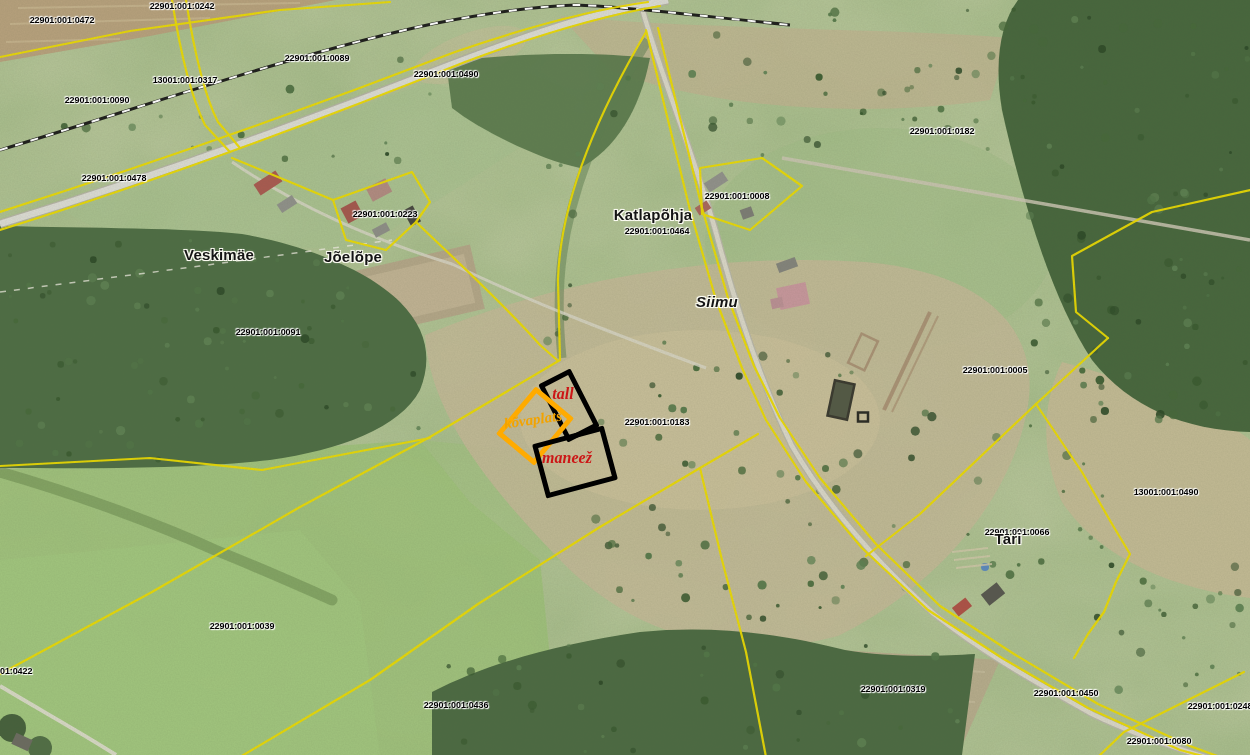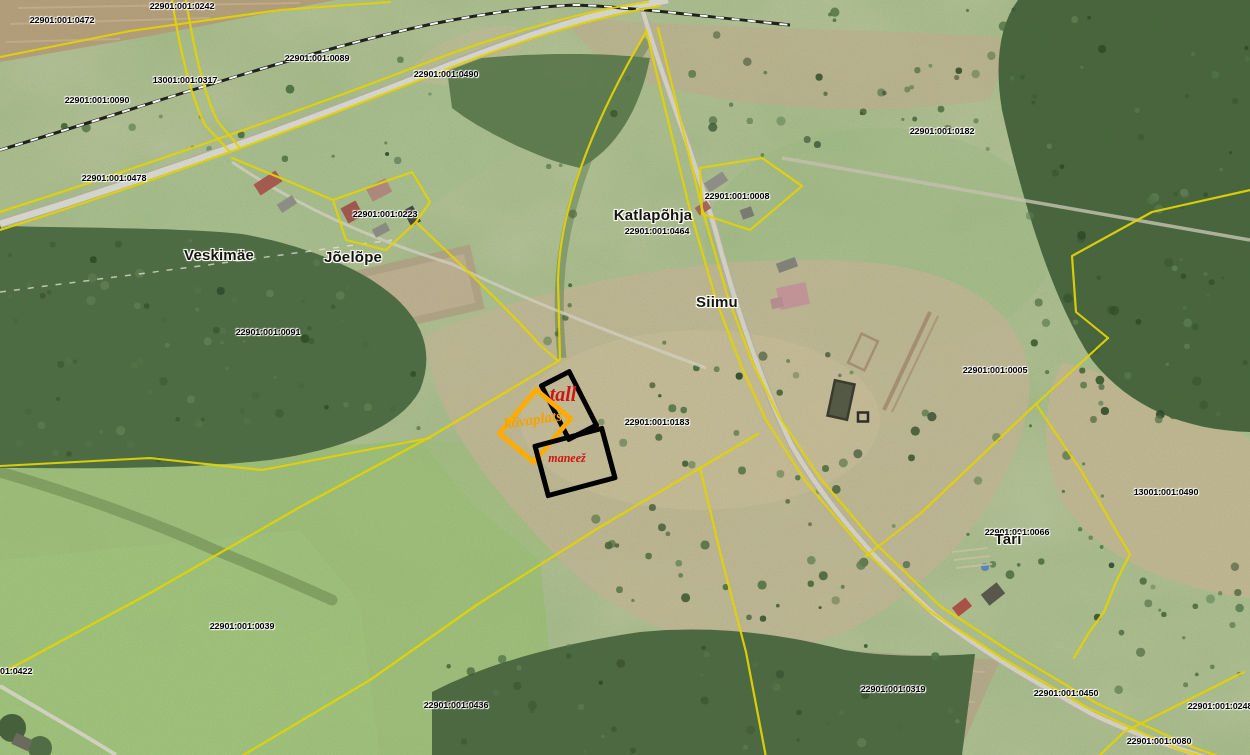--- a/index.html
+++ b/index.html
@@ -536,22 +536,22 @@
       <div class="parcel-label" style="left: 242px; top: 626px;">22901:001:0039</div>
       <div class="parcel-label" style="left: 456px; top: 705px;">22901:001:0436</div>
       <div class="parcel-label" style="left: 0px; top: 671px;">22901:001:0422</div>
       <div class="parcel-label" style="left: 893px; top: 689px;">22901:001:0319</div>
       <div class="parcel-label" style="left: 1066px; top: 693px;">22901:001:0450</div>
       <div class="parcel-label" style="left: 1220px; top: 706px;">22901:001:0248</div>
       <div class="parcel-label" style="left: 1159px; top: 741px;">22901:001:0080</div>
       <div class="place-label" style="left: 219px; top: 212px; margin-top: 42px;">Veskimäe</div>
       <div class="place-label" style="left: 353px; top: 256px;">Jõelõpe</div>
       <div class="place-label" style="left: 653px; top: 214px;">Katlapõhja</div>
-      <div class="place-label" style="left: 717px; top: 301px;">Siimu</div>
+      <div class="place-label" style="left: 717px; top: 301px; font-style: italic;">Siimu</div>
       <div class="place-label" style="left: 1008px; top: 538px;">Tari</div>
       <div class="ann-rect" style="left: 551px; top: 372.5px; width: 26px; height: 55px; border-color: rgb(0, 0, 0); transform: rotate(-27deg);"></div>
-      <div class="ann-label" style="left: 563px; top: 394px; color: rgb(204, 22, 22); font-size: 20px; transform: translate(-50%, -50%) rotate(0deg);">tall</div>
+      <div class="ann-label" style="left: 563px; top: 394px; color: rgb(204, 22, 22); font-size: 16px; transform: translate(-50%, -50%) rotate(0deg);">tall</div>
       <div class="ann-rect" style="left: 510px; top: 395px; width: 40px; height: 52px; border-color: rgb(255, 171, 0); transform: rotate(40deg);"></div>
       <div class="ann-label" style="left: 533px; top: 420px; color: rgb(242, 163, 0); font-size: 15px; transform: translate(-50%, -50%) rotate(-8deg);">kõvaplats</div>
       <div class="ann-rect" style="left: 538px; top: 434px; width: 64px; height: 46px; border-color: rgb(0, 0, 0); transform: rotate(-15deg);"></div>
-      <div class="ann-label" style="left: 567px; top: 458px; color: rgb(204, 22, 22); font-size: 12px; transform: translate(-50%, -50%) rotate(0deg);">maneež</div>
+      <div class="ann-label" style="left: 567px; top: 458px; color: rgb(204, 22, 22); font-size: 16px; transform: translate(-50%, -50%) rotate(0deg);">maneež</div>
     </div>
 </div>
 
 </body></html>

